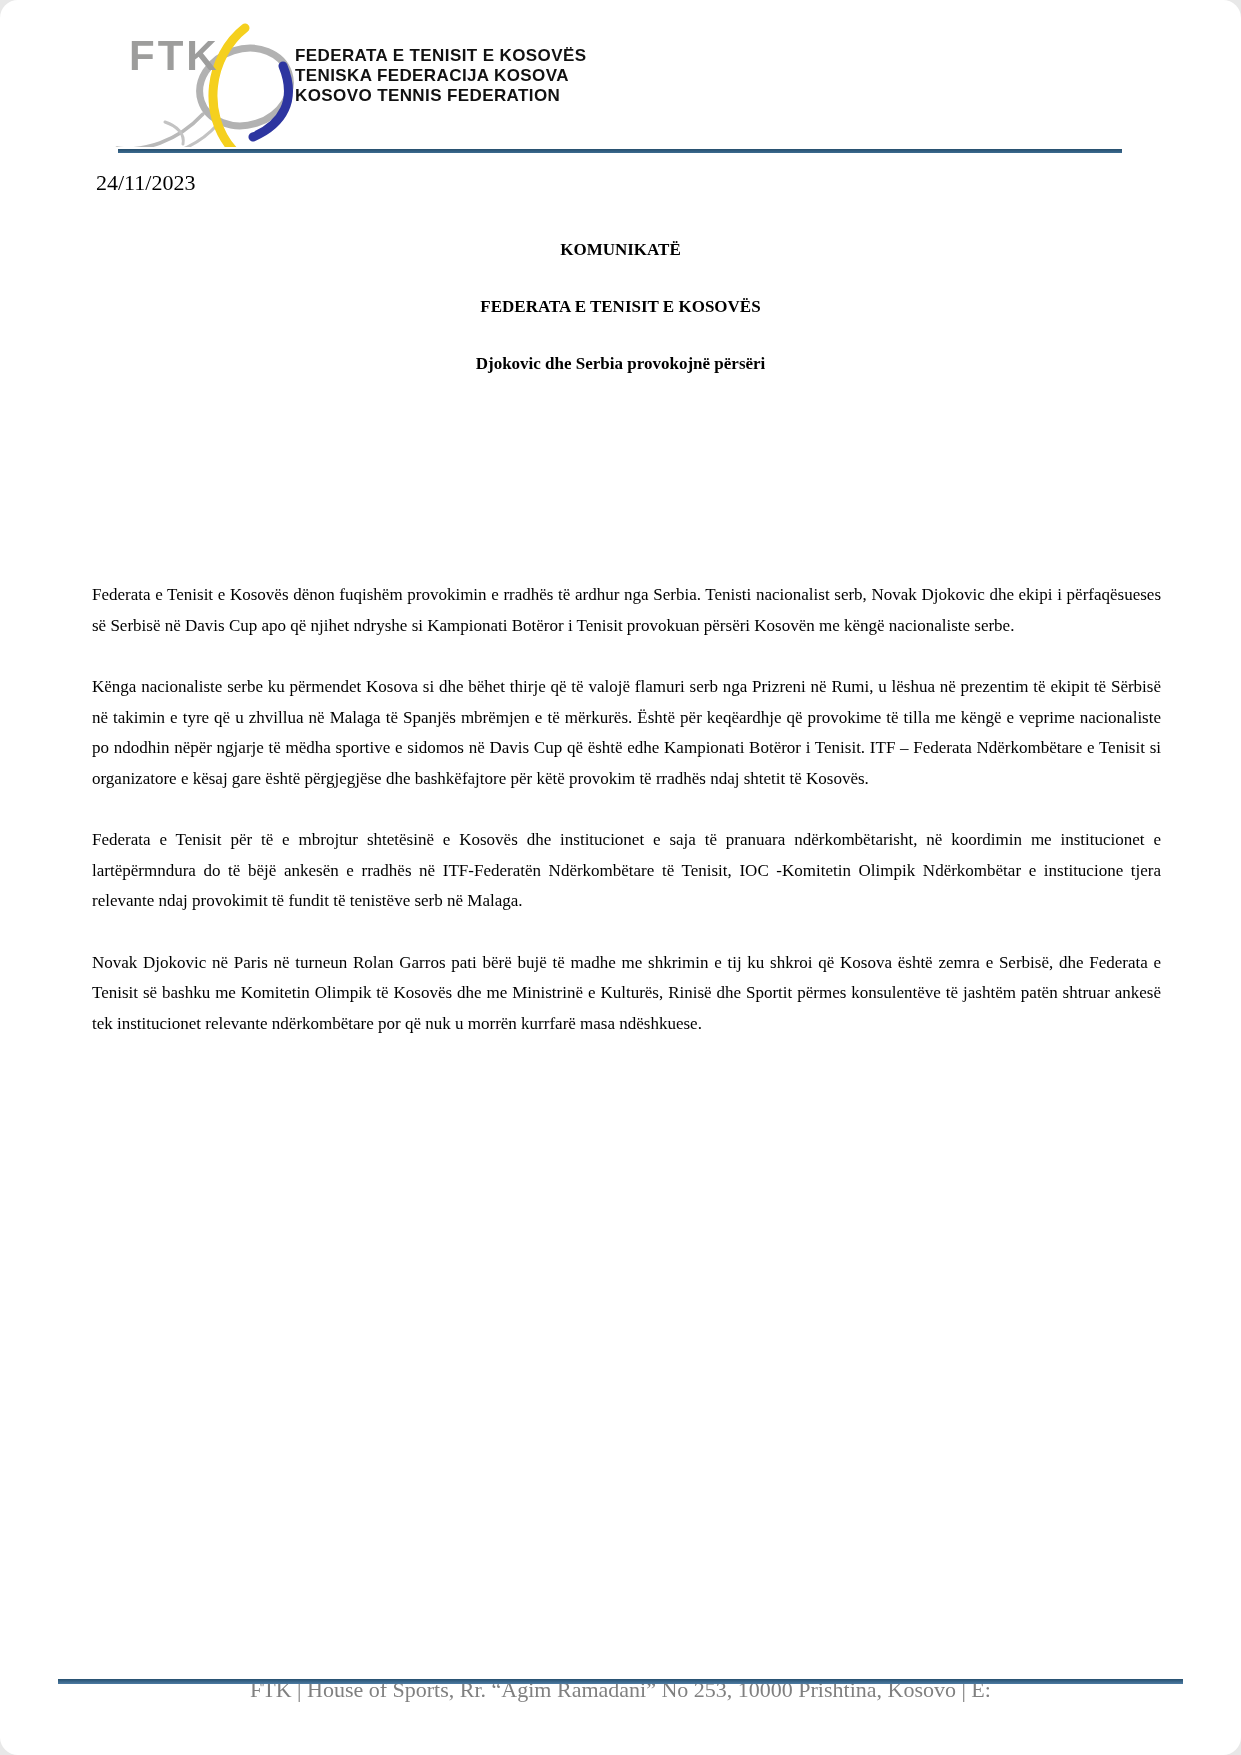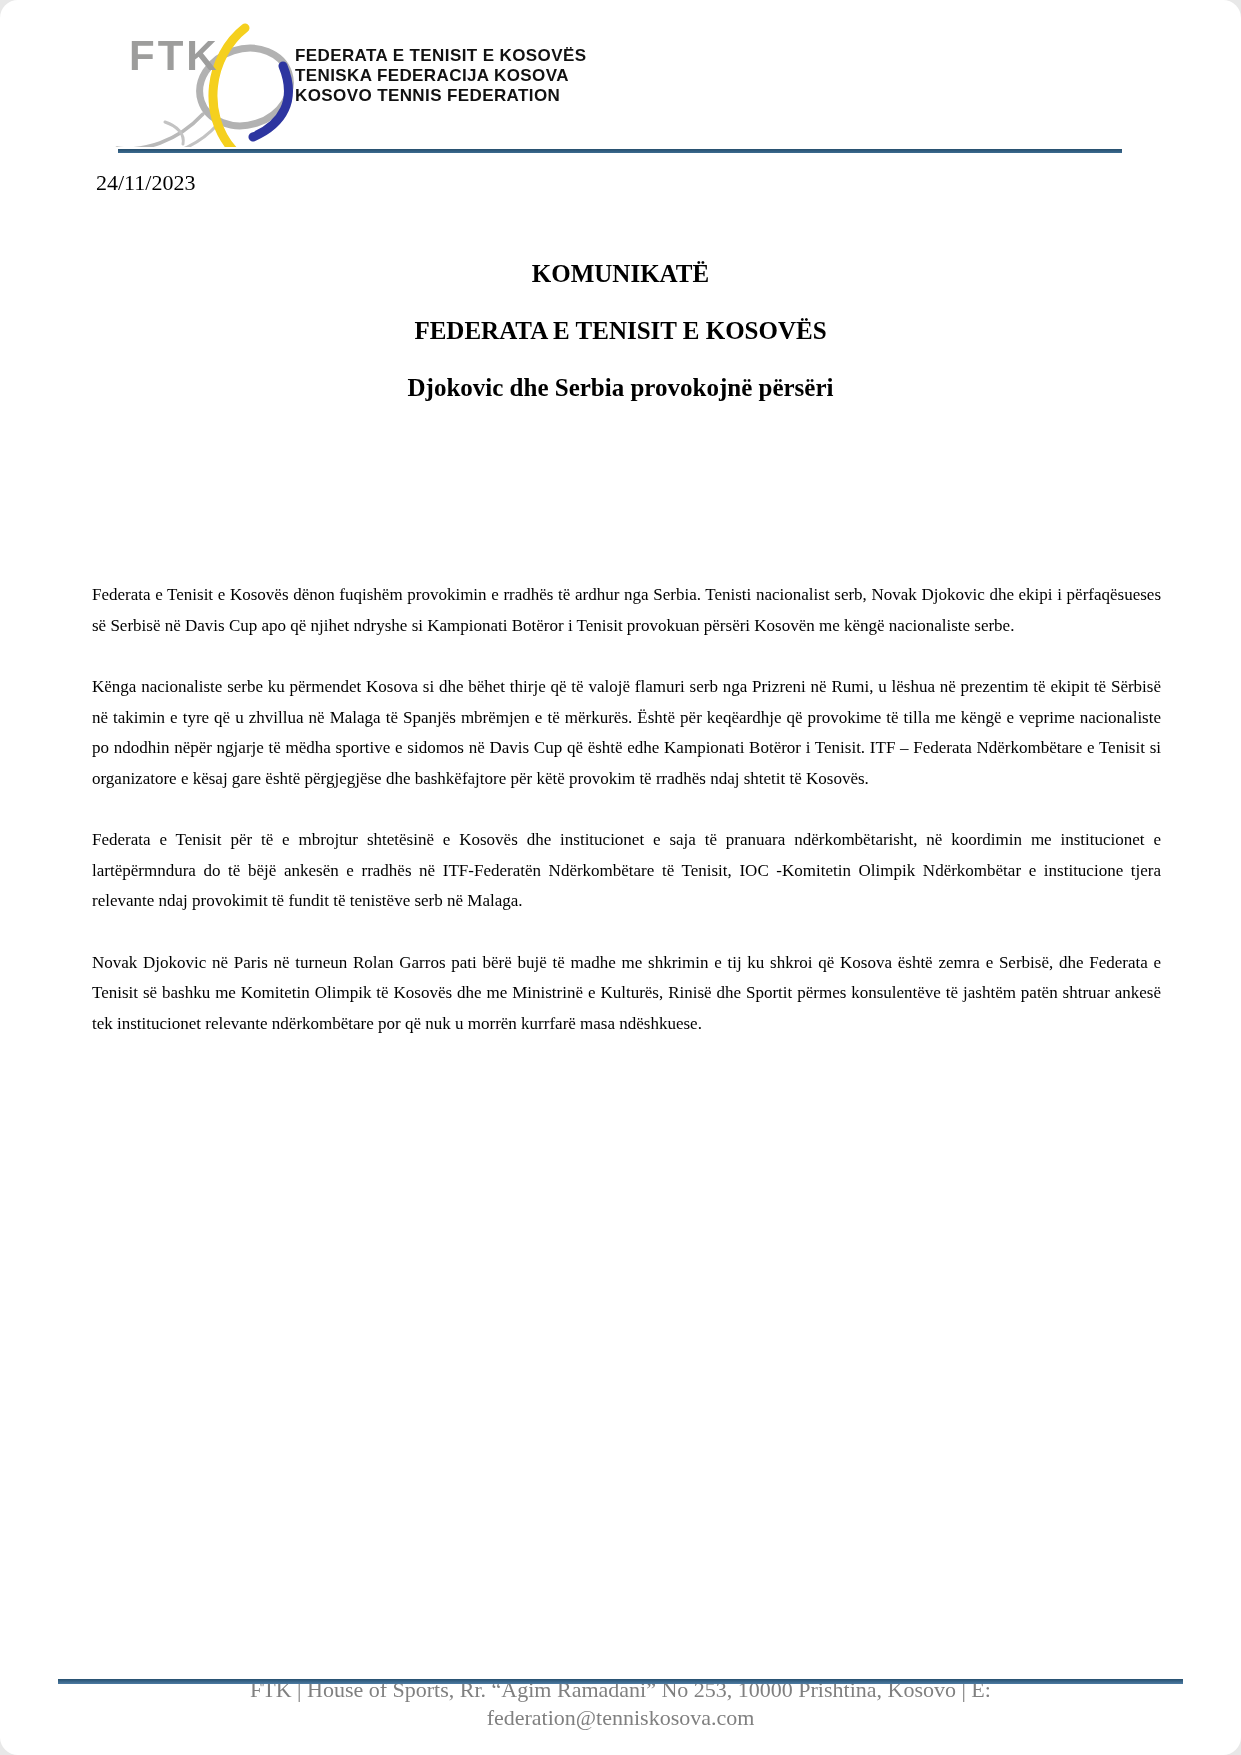--- a/index.html
+++ b/index.html
@@ -18,21 +18,21 @@
     position:absolute;left:295px;top:46px;
     font-family:"Liberation Sans", sans-serif;
     font-weight:bold;font-size:17px;line-height:20px;
     letter-spacing:.4px;color:#111;white-space:pre-line;
   }
   .header-rule{
     position:absolute;left:118px;top:149px;width:1004px;height:4px;
     background:linear-gradient(#274f6e,#3c6b90);
   }
   .doc-date{position:absolute;left:96px;top:170px;font-size:22px;}
-  .heading{position:absolute;left:0;width:100%;text-align:center;font-weight:bold;font-size:25px;margin-top:20px;}
+  .heading{position:absolute;left:0;width:100%;text-align:center;font-weight:bold;font-size:17px;}
   .h-title{top:240px;}
   .h-subtitle{top:297px;}
   .h-topic{top:354px;font-family:Liberation Serif, serif;}
   
   .body-text{
     position:absolute;left:92px;top:580px;width:1069px;
     font-size:17px;line-height:30.5px;text-align:justify;
   }
   .body-text p{margin:0 0 31px 0;}
   
@@ -81,17 +81,16 @@
 
   <div class="body-text">
     <p>Federata e Tenisit e Kosovës dënon fuqishëm provokimin e rradhës të ardhur nga Serbia. Tenisti nacionalist serb, Novak Djokovic dhe ekipi i përfaqësueses së Serbisë në Davis Cup apo që njihet ndryshe si Kampionati Botëror i Tenisit provokuan përsëri Kosovën me këngë nacionaliste serbe.</p>
     <p>Kënga nacionaliste serbe ku përmendet Kosova si dhe bëhet thirje që të valojë flamuri serb nga Prizreni në Rumi, u lëshua në prezentim të ekipit të Sërbisë në takimin e tyre që u zhvillua në Malaga të Spanjës mbrëmjen e të mërkurës. Është për keqëardhje që provokime të tilla me këngë e veprime nacionaliste po ndodhin nëpër ngjarje të mëdha sportive e sidomos në Davis Cup që është edhe Kampionati Botëror i Tenisit. ITF – Federata Ndërkombëtare e Tenisit si organizatore e kësaj gare është përgjegjëse dhe bashkëfajtore për këtë provokim të rradhës ndaj shtetit të Kosovës.</p>
     <p>Federata e Tenisit për të e mbrojtur shtetësinë e Kosovës dhe institucionet e saja të pranuara ndërkombëtarisht, në koordimin me institucionet e lartëpërmndura do të bëjë ankesën e rradhës në ITF-Federatën Ndërkombëtare të Tenisit, IOC -Komitetin Olimpik Ndërkombëtar e institucione tjera relevante ndaj provokimit të fundit të tenistëve serb në Malaga.</p>
     <p>Novak Djokovic në Paris në turneun Rolan Garros pati bërë bujë të madhe me shkrimin e tij ku shkroi që Kosova është zemra e Serbisë, dhe Federata e Tenisit së bashku me Komitetin Olimpik të Kosovës dhe me Ministrinë e Kulturës, Rinisë dhe Sportit përmes konsulentëve të jashtëm patën shtruar ankesë tek institucionet relevante ndërkombëtare por që nuk u morrën kurrfarë masa ndëshkuese.</p>
   </div>
 
   <div class="footer-text">
     <div>FTK | House of Sports, Rr. “Agim Ramadani” No 253, 10000 Prishtina, Kosovo | E:</div>
-    <div>federation@tenniskosova.com</div>
   </div>
   <div class="footer-rule"></div>
 
 </div>
 
 </body></html>

